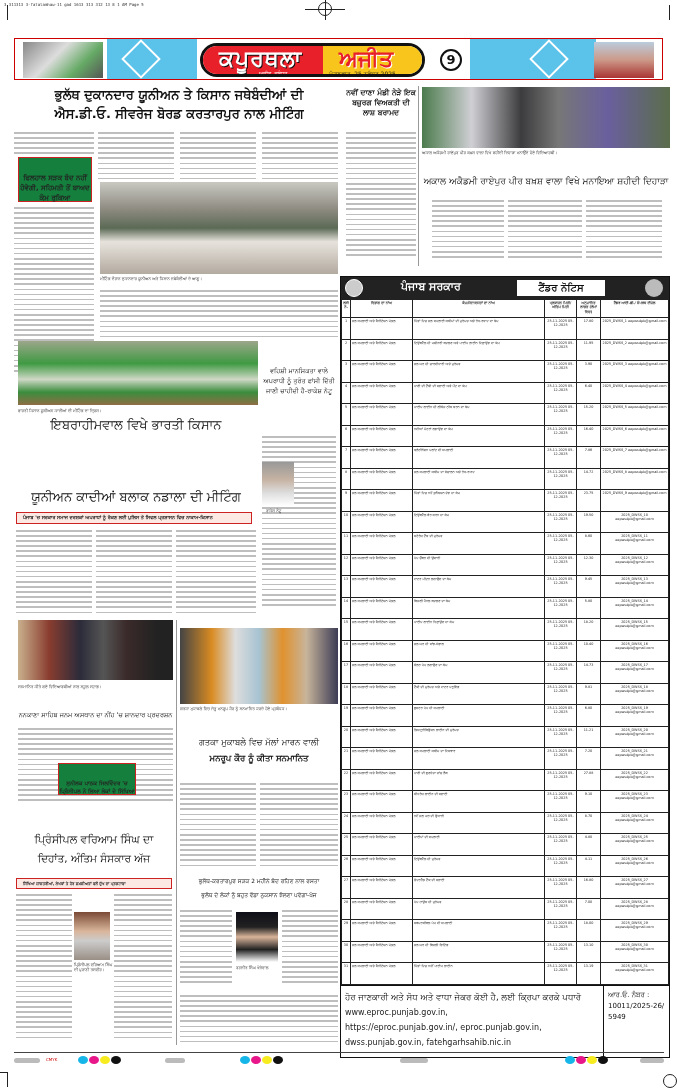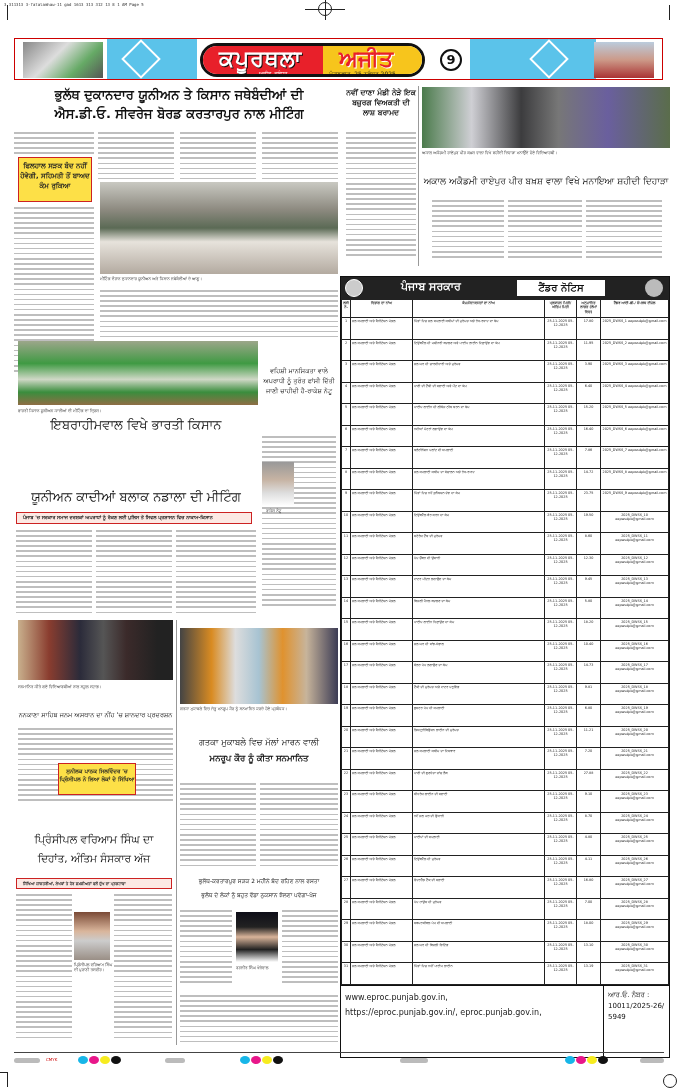--- a/index.html
+++ b/index.html
@@ -19,21 +19,21 @@
 .mh-kap{position:absolute;left:16px;top:0;font-size:22px;font-weight:bold;color:#fff;text-shadow:1px 1px 0 #111;letter-spacing:1px}
 .mh-ajit{position:absolute;left:136px;top:0;font-size:22px;font-weight:bold;color:#e8202a;text-shadow:1px 1px 0 #fff}
 .mh-sub{position:absolute;left:56px;top:24px;font-size:5px;color:#fff}
 .mh-date{position:absolute;left:126px;top:24px;font-size:6px;color:#111}
 .mh-page{position:absolute;left:425px;top:10px;width:22px;height:22px;border-radius:50%;border:2px solid #111;background:#fff;font-size:13px;font-weight:bold;text-align:center;line-height:18px}
 .h1{position:absolute;font-weight:bold;color:#111;line-height:1.15;text-align:center}
 .col-lines{position:absolute;overflow:hidden}
 .col-lines div{height:1.6px;background:#888;margin-bottom:3.5px;opacity:.55}
 .photo{position:absolute;overflow:hidden}
 .cap{position:absolute;font-size:4px;line-height:5px;color:#222}
-.box{position:absolute;background:#fde047;border:1.5px solid #c22;text-align:center;font-size:8px;color:#222;font-weight:bold;line-height:11px;padding-top:3px}
+.box{position:absolute;background:#15803d;border:1.5px solid #c22;text-align:center;font-size:8px;color:#222;font-weight:bold;line-height:11px;padding-top:15px}
 .strip{position:absolute;background:#fce9e4;border:1px solid #c22;font-size:5.5px;line-height:10px;padding-left:6px;color:#111;font-weight:bold}
 .tender{position:absolute;left:340px;top:276px;width:330px;border:1px solid #111}
 .t-head{height:22px;background:#222;position:relative}
 .t-emb{position:absolute;left:4px;top:2px;width:18px;height:18px;border-radius:50%;background:#ccc;border:1px solid #fff}
 .t-emb2{position:absolute;right:6px;top:2px;width:18px;height:18px;border-radius:50%;background:#bbb}
 .t-title{position:absolute;left:60px;top:3px;color:#fff;font-size:11px;font-weight:bold}
 .t-notice{position:absolute;left:176px;top:3px;width:88px;height:16px;background:#fff;color:#111;font-size:10px;font-weight:bold;text-align:center;line-height:16px}
 table.tt{width:100%;border-collapse:collapse;font-size:3.4px;line-height:4.3px;table-layout:fixed}
 table.tt td,table.tt th{border:1px solid #222;vertical-align:top;padding:1px;color:#222;overflow:hidden}
 table.tt th{font-weight:bold;font-size:3.5px;text-align:center;height:18px}
@@ -813,22 +813,24 @@
           <td class="c2">ਜਲ ਸਪਲਾਈ ਅਤੇ ਸੈਨੀਟੇਸ਼ਨ ਮੰਡਲ</td>
           <td class="c3">ਪਿੰਡਾਂ ਵਿਚ ਨਵੀਂ ਪਾਈਪ ਲਾਈਨ</td>
           <td class="c4">25-11-2025 05-12-2025</td>
           <td class="c5">13.19</td>
           <td class="c6">2025_DWSS_31 eepwsdpb@gmail.com</td>
         </tr>
       </tbody>
   </table>
   <div class="t-foot">
     <div class="t-foot-l">
+      <div class="pa">ਹੋਰ ਜਾਣਕਾਰੀ ਅਤੇ ਸੋਧ ਅਤੇ ਵਾਧਾ ਜੇਕਰ ਕੋਈ ਹੈ, ਲਈ ਕ੍ਰਿਪਾ ਕਰਕੇ ਪਧਾਰੋ</div>
       <div>www.eproc.punjab.gov.in,</div>
       <div>https://eproc.punjab.gov.in/, eproc.punjab.gov.in,</div>
+      <div>dwss.punjab.gov.in, fatehgarhsahib.nic.in</div>
     </div>
     <div class="t-foot-r">
       <div>ਆਰ.ਓ. ਨੰਬਰ :</div>
       <div style="word-break:break-all">10011/2025-26/5949</div>
     </div>
   </div>
 </div>
 
 <div class="hrule" style="left:14px;top:1052px;width:650px;background:#444"></div>
 <div class="greybar" style="left:14px;top:1058px;width:26px"></div>

